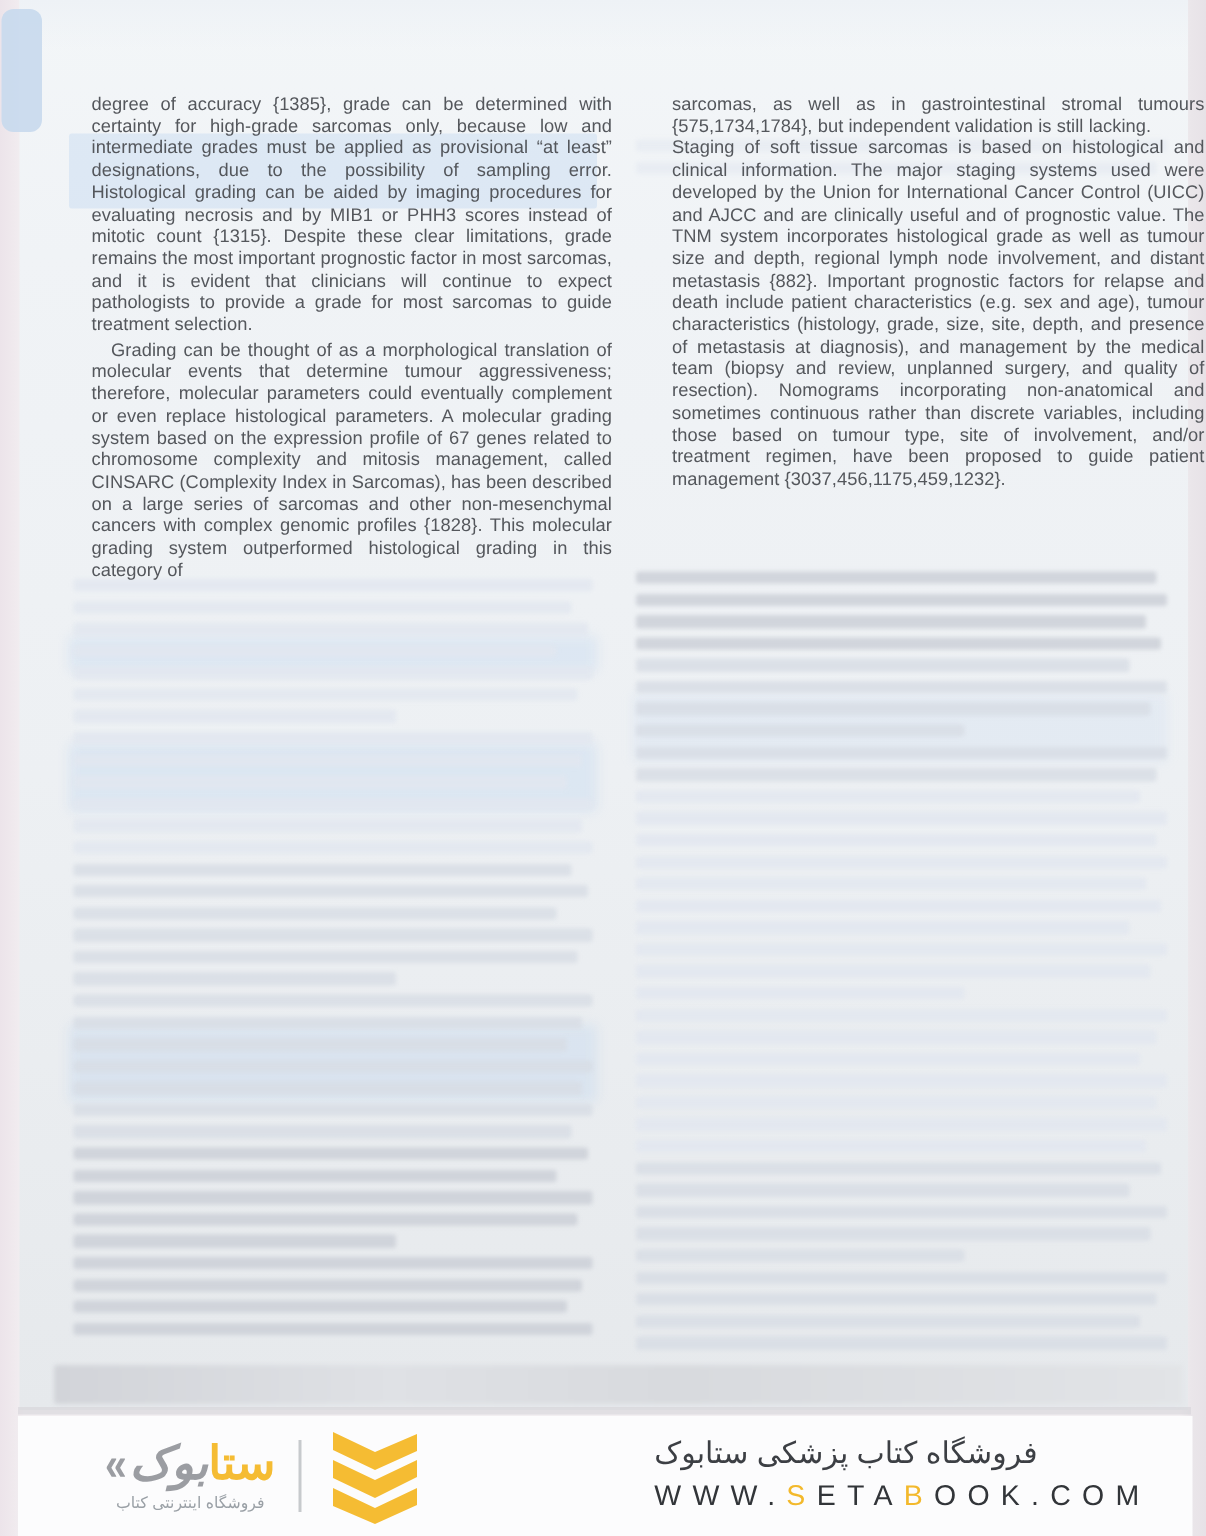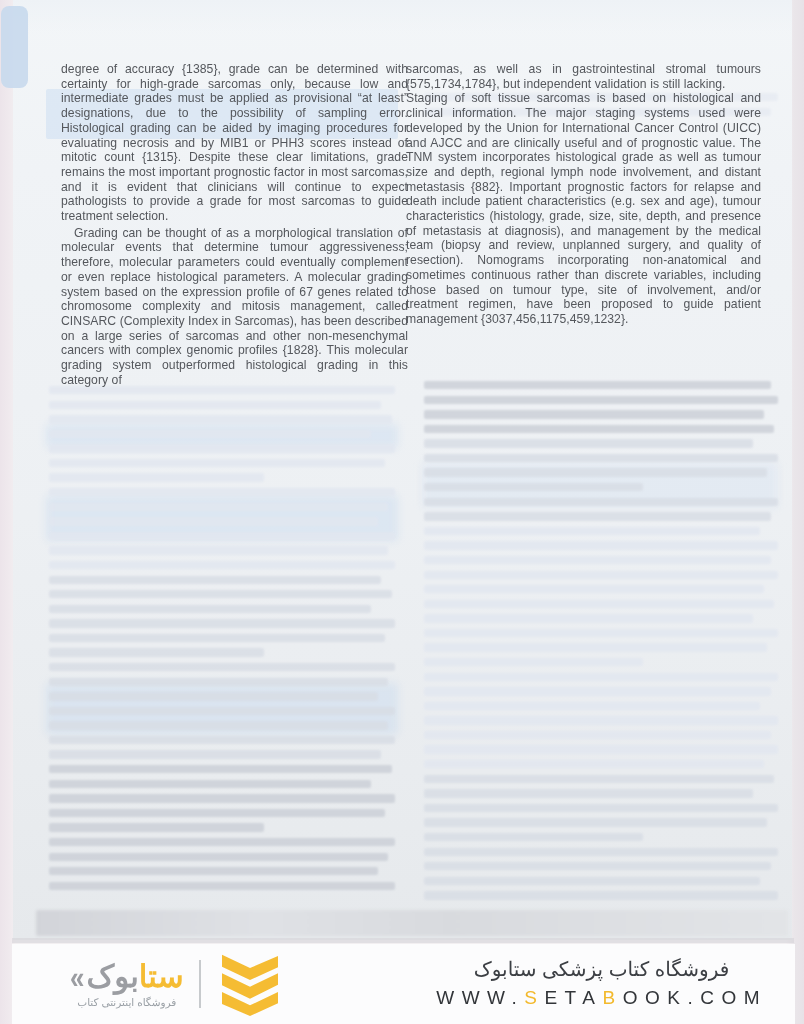--- a/index.html
+++ b/index.html
@@ -15,21 +15,21 @@
   }
   .page-top-sheen{position:absolute;left:13px;top:0;width:779px;height:34px;
     background:linear-gradient(180deg,#eef2f6 0%,rgba(238,242,246,0) 100%);}
   .page-tab{
     position:absolute;left:1px;top:6px;width:27px;height:82px;border-radius:8px;
     background:#c8daee;opacity:.9;filter:blur(.4px);
   }
   .col{position:absolute;z-index:2;color:#54575c;font-size:12.2px;line-height:14.7px;
     text-align:justify;letter-spacing:.05px;}
   .col-left{left:61px;top:62px;width:347px;}
-  .col-right{left:406px;top:62px;width:355px;}
+  .col-right{left:448px;top:62px;width:355px;}
   .col p{margin:0;}
   .col p.indent{text-indent:13px;margin-top:2px;}
   .staging-heading{
     color:#2a87c8;font-style:italic;font-weight:bold;font-size:13px;
     margin:13px 0 4px 0;text-align:left;position:relative;z-index:3;
   }
   .para1-highlight{
     position:absolute;left:46px;top:89px;width:352px;height:50px;z-index:1;
     background:rgba(176,205,238,.30);border-radius:2px;
   }
@@ -56,26 +56,26 @@
     background:#d4d1d7;opacity:.55;}
   .footer{
     position:absolute;left:12px;top:944px;width:783px;height:80px;background:#fcfcfd;
     display:flex;align-items:center;justify-content:space-between;
     padding:0 28px 0 58px;box-sizing:border-box;z-index:4;
   }
   .brand{display:flex;align-items:center;gap:15px;}
   .wordmark-block{display:flex;flex-direction:column;align-items:center;}
   .wordmark{display:flex;align-items:center;font-weight:bold;font-size:31px;line-height:32px;}
   .wm-guillemet{color:#9b9da2;font-size:26px;margin-right:2px;transform:scaleY(1.2);}
-  .wm-secondary{color:#9b9da2;}
+  .wm-secondary{color:#9b9da2;font-style:italic;}
   .wm-primary{color:#f5bc33;}
   .brand-tagline{color:#9aa0a6;font-size:10.5px;margin-top:3px;}
   .footer-divider{width:2px;height:48px;background:#c7cacd;}
   .chevron-logo{display:block;}
-  .footer-right{display:flex;flex-direction:column;align-items:center;gap:5px;margin-left:32px;}
+  .footer-right{display:flex;flex-direction:column;align-items:flex-start;gap:5px;margin-left:32px;}
   .store-title{color:#3c3f44;font-size:20px;line-height:22px;}
   .site-url{color:#323539;font-size:19px;font-weight:normal;letter-spacing:7.5px;
     line-height:26px;white-space:nowrap;}
   .site-url .accent{color:#f3b92c;}
 </style>
 </head>
 <body>
 
 <div class="page"></div>
 <div class="page-top-sheen"></div>

